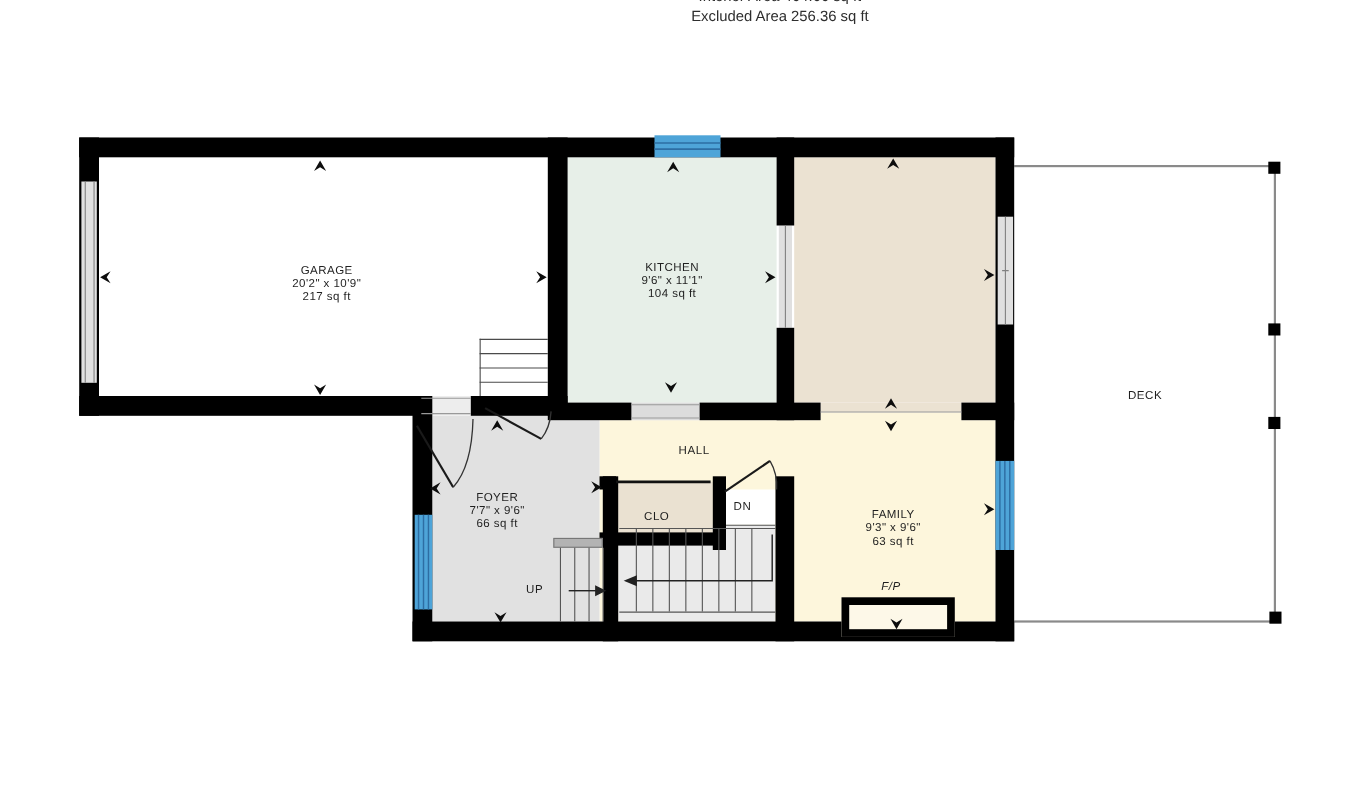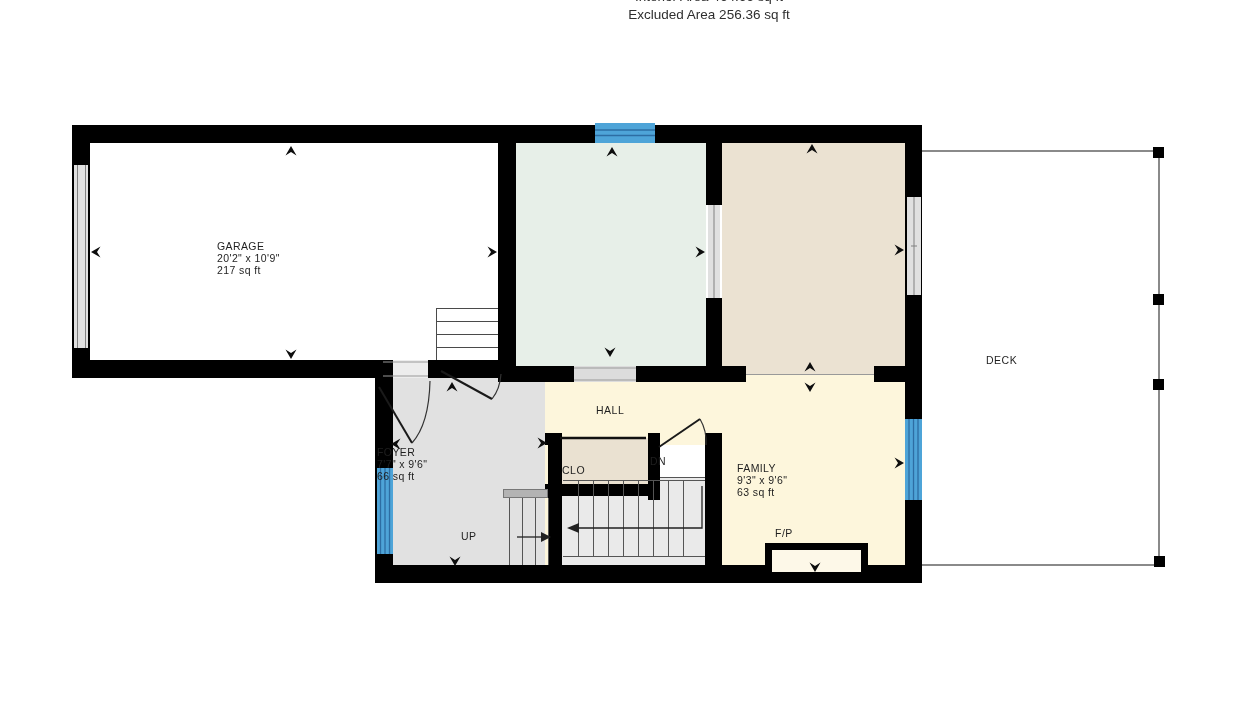--- a/index.html
+++ b/index.html
@@ -2,23 +2,23 @@
 <html><head>
 <meta charset="utf-8">
 <style>
   html,body{margin:0;padding:0;background:#fff;}
   .plan{position:relative;width:1240px;height:680px;background:#fff;overflow:hidden;
         font-family:"Liberation Sans",sans-serif;}
   .wall{position:absolute;background:#000;}
   .floor{position:absolute;}
   .hdr{position:absolute;left:559px;width:300px;text-align:center;
        font-size:13.5px;line-height:16px;color:#2e2e2e;}
-  .rlabel{position:absolute;font-size:10.5px;line-height:12px;
+  .rlabel{position:absolute;text-align:center;font-size:10.5px;line-height:12px;
           letter-spacing:.4px;color:#1f1f1f;}
-  .slabel{position:absolute;font-size:10.5px;line-height:12px;
+  .slabel{position:absolute;text-align:center;font-size:10.5px;line-height:12px;
           letter-spacing:.5px;color:#1f1f1f;}
   .win-blue{position:absolute;background:#4ea4d8;}
   .win-gray{position:absolute;background:#e0e0e0;}
   .post{position:absolute;width:11px;height:11px;background:#000;}
   .deck-outline{position:absolute;left:922px;top:150px;width:238px;height:416px;
        border:2px solid #8a8a8a;border-left:none;box-sizing:border-box;background:transparent;}
   .fp{position:absolute;left:765px;top:543px;width:103px;height:36px;
       border:7px solid #000;box-sizing:border-box;background:#fdf8e8;}
   .cap{position:absolute;left:503px;top:489px;width:45px;height:9px;
        background:#b3b3b3;border:1px solid #777;box-sizing:border-box;}
@@ -177,36 +177,41 @@
       <path d="M-5.5,9.5 L0,0 L5.5,9.5 L0,6 Z" transform="translate(547,443) rotate(90)"></path>
       <path d="M-5.5,9.5 L0,0 L5.5,9.5 L0,6 Z" transform="translate(815,572) rotate(180)"></path>
     </g>
   </svg>
 
   <div class="rlabel" style="left:217px;top:240px;width:160px;">
     <div>GARAGE</div>
     <div>20'2" x 10'9"</div>
     <div>217 sq ft</div>
   </div>
+  <div class="rlabel" style="left:531px;top:237px;width:160px;">
+    <div>KITCHEN</div>
+    <div>9'6" x 11'1"</div>
+    <div>104 sq ft</div>
+  </div>
   <div class="rlabel" style="left:377px;top:446px;width:150px;">
     <div>FOYER</div>
     <div>7'7" x 9'6"</div>
     <div>66 sq ft</div>
   </div>
   <div class="rlabel" style="left:737px;top:462px;width:150px;">
     <div>FAMILY</div>
     <div>9'3" x 9'6"</div>
     <div>63 sq ft</div>
   </div>
 
   <div class="slabel" style="left:596px;top:404px;width:70px;">HALL</div>
   <div class="slabel" style="left:562px;top:464px;width:70px;">CLO</div>
   <div class="slabel" style="left:650px;top:455px;width:50px;">DN</div>
   <div class="slabel" style="left:461px;top:530px;width:50px;">UP</div>
-  <div class="slabel" style="left:775px;top:527px;width:70px;">F/P</div>
+  <div class="slabel" style="left:775px;top:527px;width:70px;font-style:italic;">F/P</div>
   <div class="slabel" style="left:986px;top:354px;width:110px;">DECK</div>
 
   <div class="footer-wordmark"></div>
   <div class="footer-bar"></div>
   <div class="logo">
     <div class="blades"></div>
   </div>
 
 </div>
 

